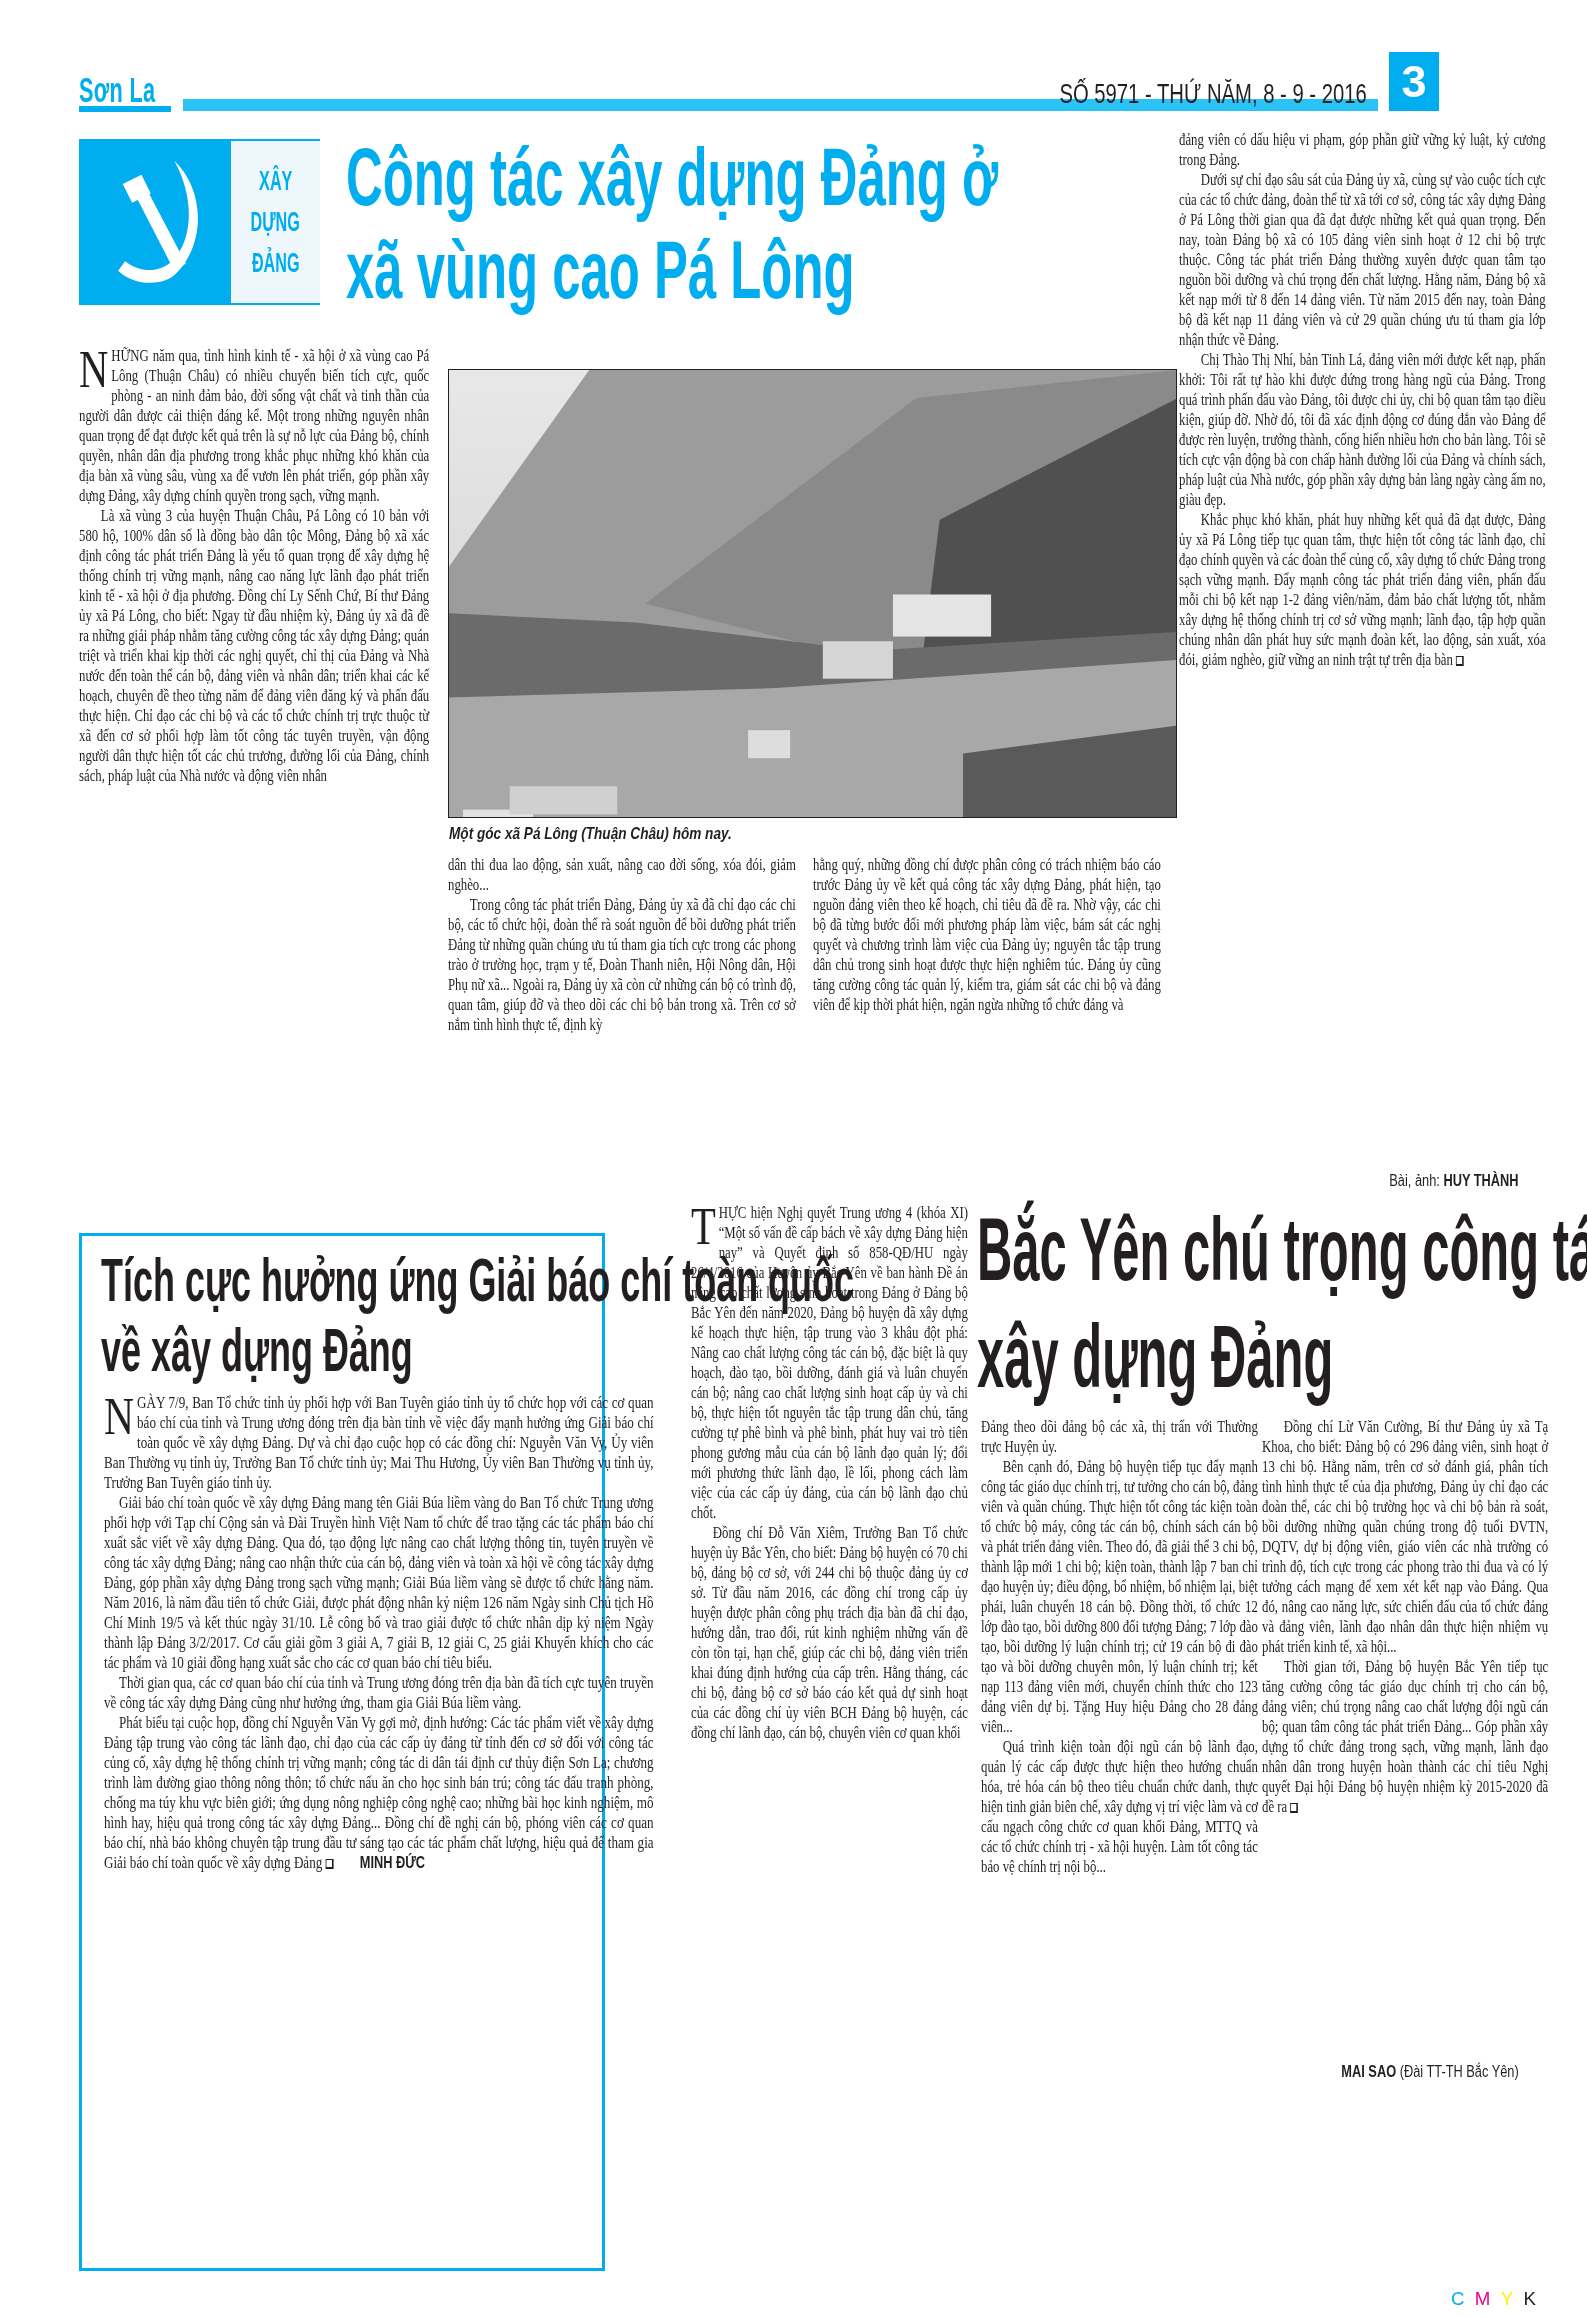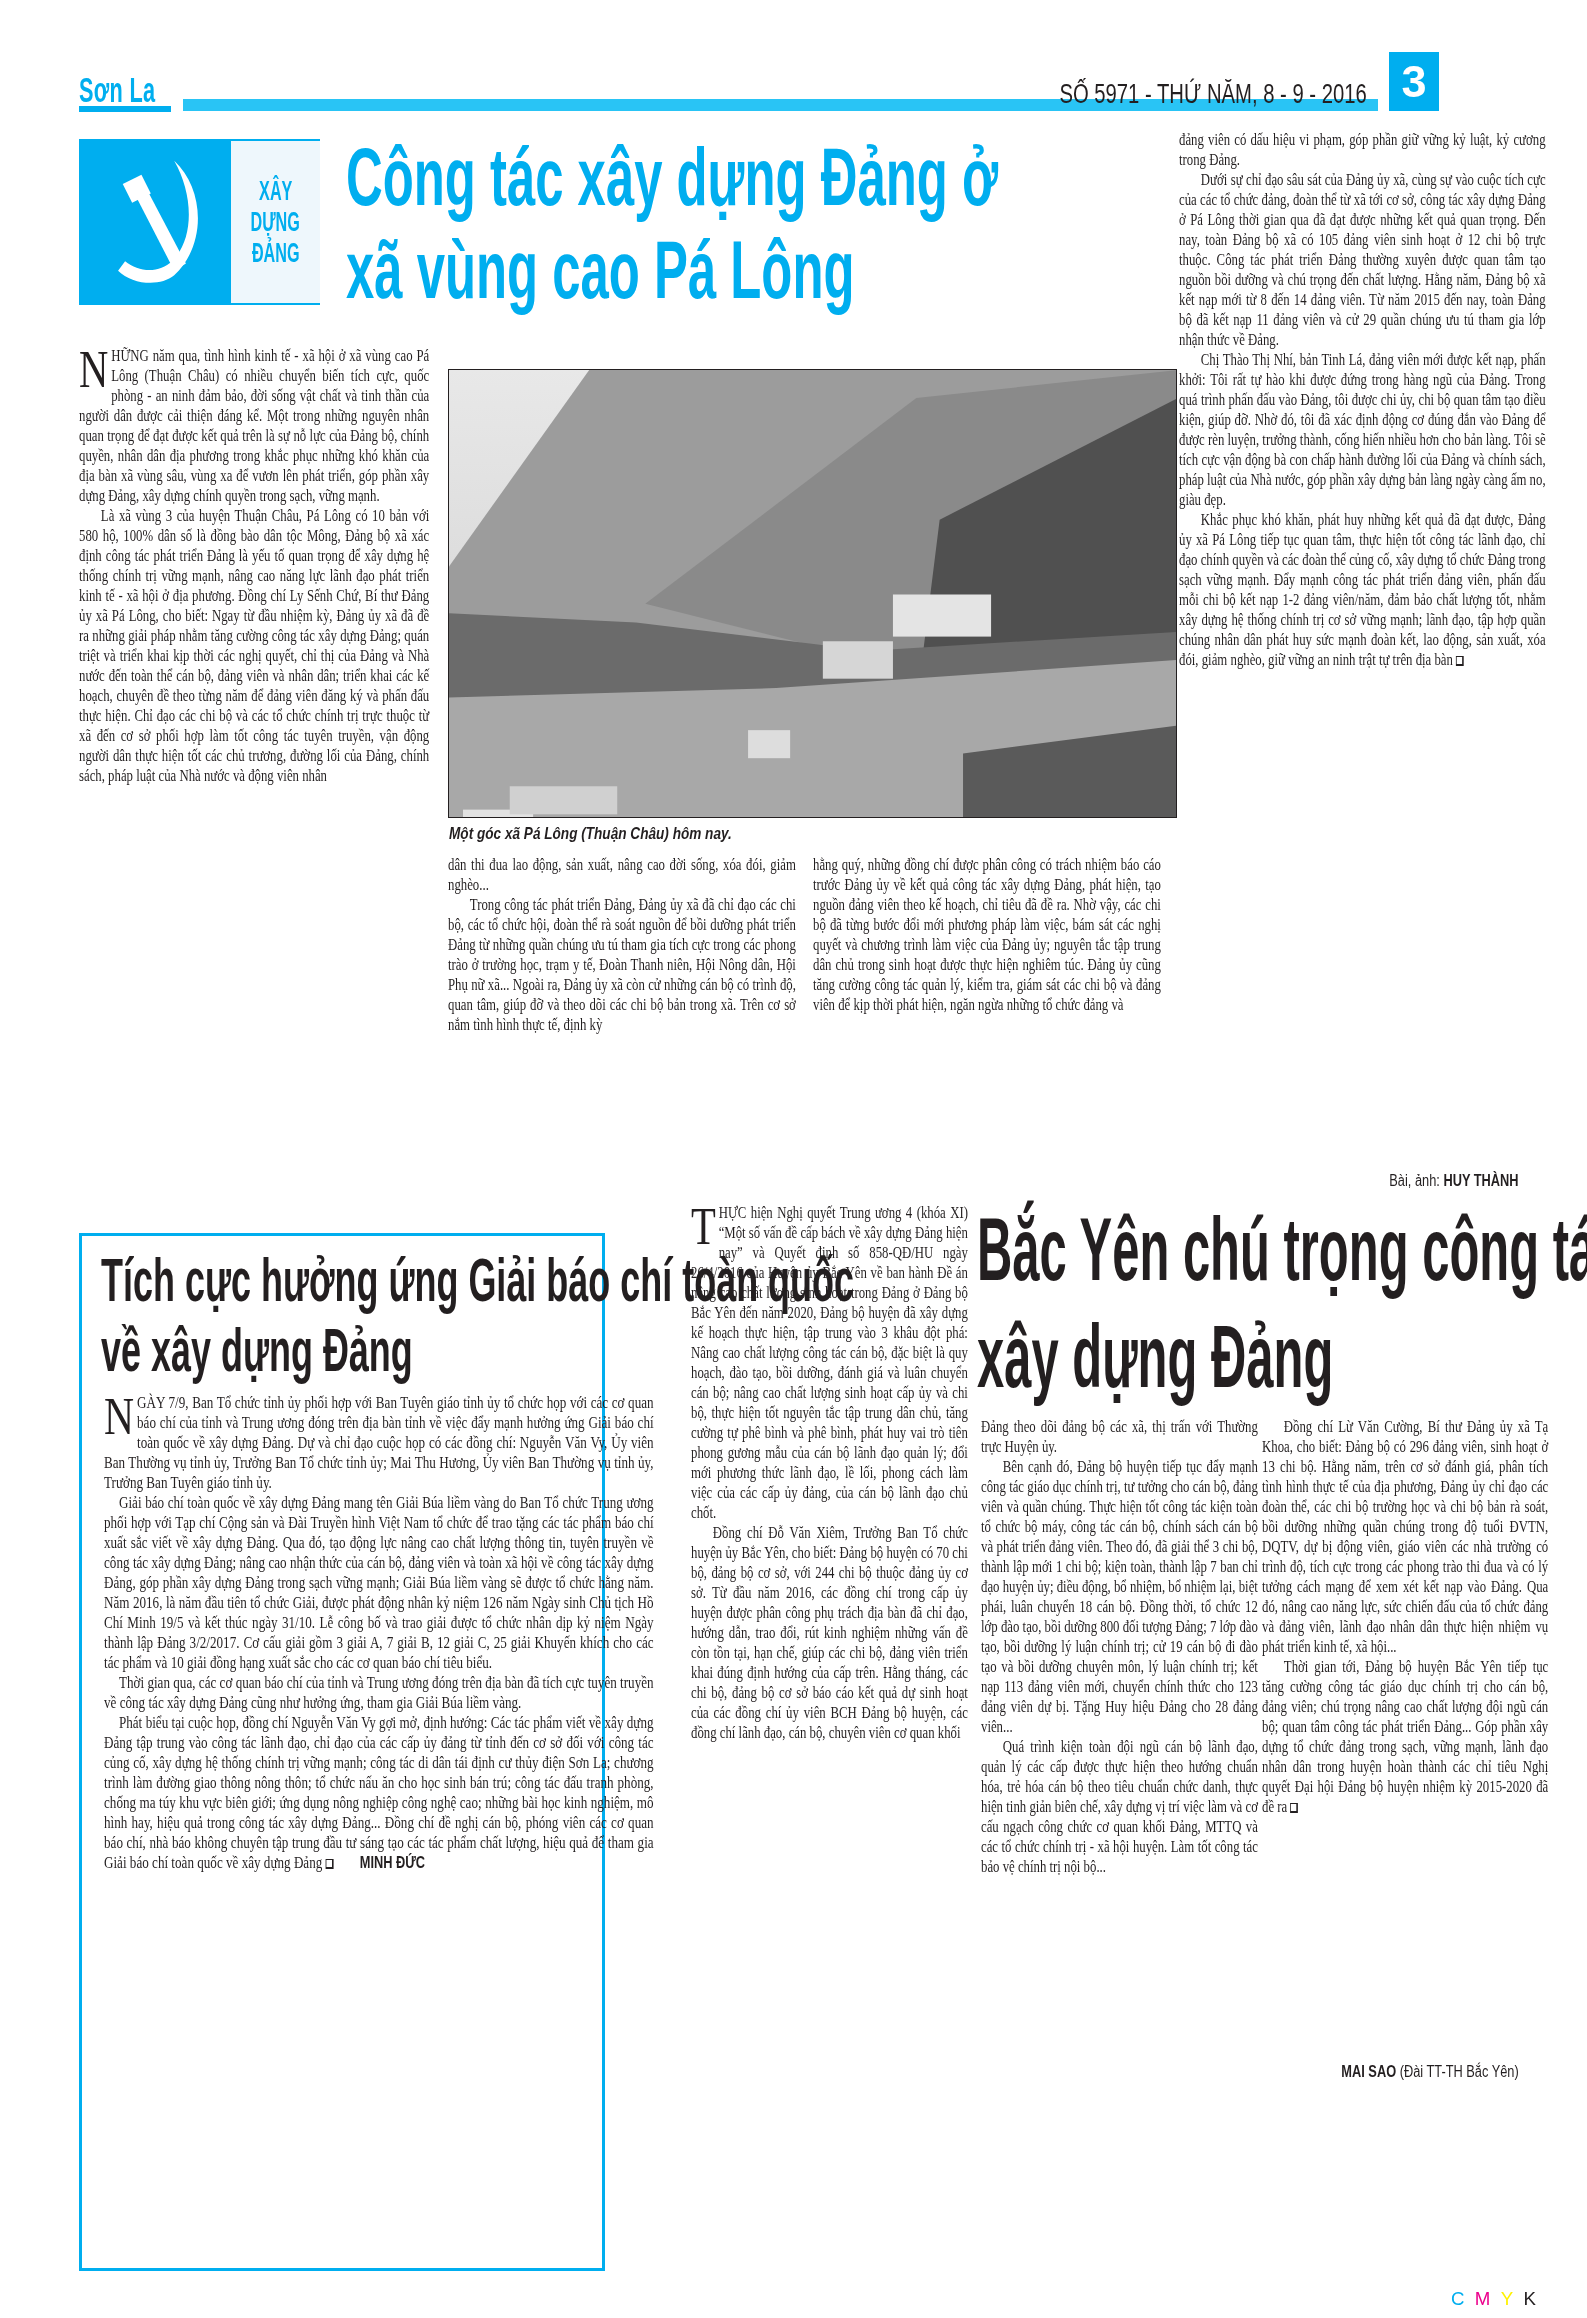--- a/index.html
+++ b/index.html
@@ -10,21 +10,21 @@
   
   .masthead-name { left: 79px; top: 70px; font-family: "Liberation Sans", sans-serif; font-weight: bold; font-size: 35px; color: #00aeef; transform: scaleX(0.62); transform-origin: left top; letter-spacing: 0.5px; }
   .masthead-underline { left: 79px; top: 106px; width: 92px; height: 5.6px; background: #00aeef; }
   .header-rule { left: 183px; top: 99px; width: 1195px; height: 12px; background: #29c4f5; }
   .issue-line { right: 220px; top: 79px; font-family: "Liberation Sans", sans-serif; font-size: 27px; color: #231f20; transform: scaleX(0.75); transform-origin: right top; white-space: nowrap; }
   .page-num { left: 1389px; top: 52px; width: 50px; height: 59px; background: #00aeef; color: #fff; font-family: "Liberation Sans", sans-serif; font-weight: bold; font-size: 45px; display: flex; align-items: center; justify-content: center; }
 
   
   .badge { left: 79px; top: 139px; width: 241px; height: 166px; border-top: 2.8px solid #00aeef; border-bottom: 2.8px solid #00aeef; }
   .badge-left { position: absolute; left: 0; top: 0; width: 152px; height: 100%; background: #00aeef; display: flex; align-items: center; justify-content: center; }
-  .badge-right { position: absolute; left: 152px; top: 0; right: 0; height: 100%; background: #eef7fc; display: flex; flex-direction: column; align-items: center; justify-content: center; gap: 4px; }
+  .badge-right { position: absolute; left: 152px; top: 0; right: 0; height: 100%; background: #eef7fc; display: flex; flex-direction: column; align-items: center; justify-content: center; gap: 14px; }
   .badge-word { font-family: "Liberation Sans", sans-serif; font-weight: bold; color: #00aeef; font-size: 27px; transform: scaleX(0.6); line-height: 1; }
 
   
   .main-title { left: 346px; top: 130px; width: 804px; font-family: "Liberation Sans", sans-serif; font-weight: bold; color: #00aeef; font-size: 82px; line-height: 93px; transform: scaleX(0.62); transform-origin: left top; white-space: nowrap; }
   .main-title div { width: 1309px; }
 
   .col-text { font-size: 16.4px; line-height: 20px; text-align: justify; transform: scaleX(0.78); transform-origin: left top; }
   .col-text p { text-indent: 28px; }
   .col-text p.first { text-indent: 0; }
   .dropcap { float: left; font-size: 52px; line-height: 41px; margin-right: 3.7px; margin-top: 2.8px; }

